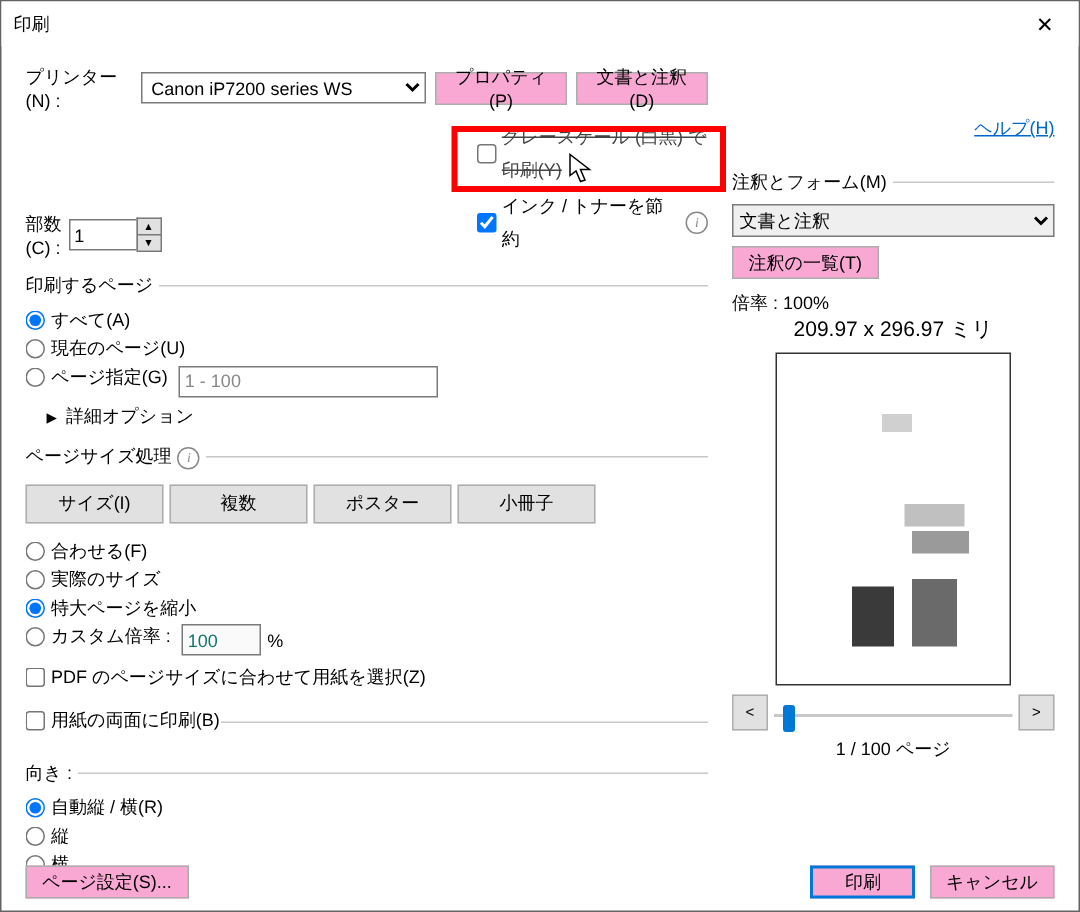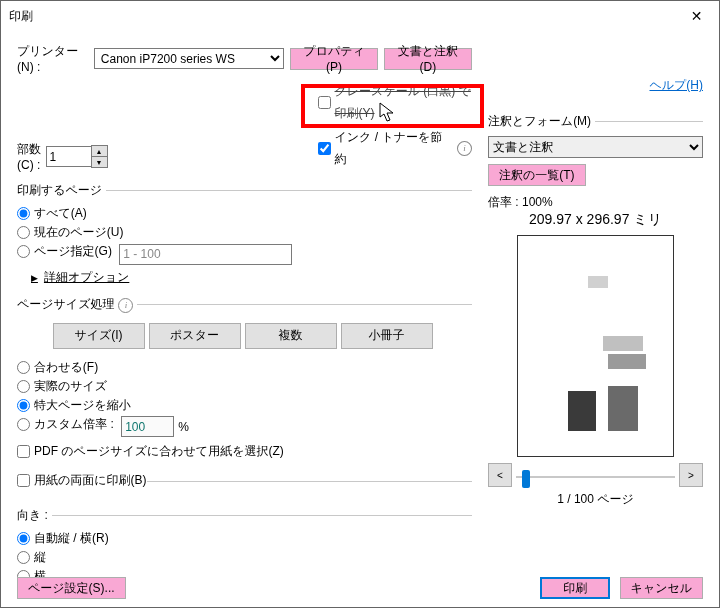--- a/index.html
+++ b/index.html
@@ -85,30 +85,30 @@
   input[type=checkbox], input[type=radio]{ margin:0 4px 0 0; vertical-align:middle;}
   label.chk, label.rad { display:inline-flex; align-items:center; margin-bottom:2px;}
   fieldset.groupless {
     border:none; border-top:1px solid #c8c8c8;
     margin:10px 0 4px 0; padding:6px 0 0 0;
   }
   fieldset.groupless > legend{
     padding:0 4px 0 0; font-size:12px;
   }
   .range { width:165px; color:#888;}
-  .adv { margin-left:14px; margin-top:4px; cursor:pointer;text-decoration:underline;}
+  .adv { margin-left:14px; margin-top:4px; cursor:pointer;}
   .adv::before{ content:"▶"; font-size:9px; margin-right:6px;}
   .tab-btn {
     height:26px; min-width:92px;
     background:#e1e1e1; border:1px solid #adadad;
     font-family:inherit; font-size:12px;
     display:inline-flex; align-items:center; justify-content:center;
     margin-right:4px; cursor:pointer;
   }
-  .tabs { display:flex; margin-top:4px;justify-content:center;}
+  .tabs { display:flex; margin-top:4px;}
   .info-icon {
     display:inline-block; width:13px;height:13px;border:1px solid #888;border-radius:50%;
     font-size:9px; line-height:13px; text-align:center; color:#888; margin-left:4px;
     font-style: italic; font-family: Georgia, serif;
   }
   .left-col { width:455px; float:left;}
   .right-col { width:215px; float:right;}
   .preview-box{
     width:155px; height:220px; border:1px solid #333; background:#fff;
     margin:6px auto 4px; position:relative;
@@ -215,22 +215,22 @@
             <span>ページ指定(G)</span>
           </label>
         <input type="text" class="range" style="margin-left: 4px;" value="1 - 100">
         <div class="adv">詳細オプション</div>
       </fieldset>
 
       <fieldset class="groupless">
         <legend><span>ページサイズ処理</span><span class="info-icon">i</span></legend>
         <div class="tabs">
           <button class="tab-btn">サイズ(I)</button>
+          <button class="tab-btn">複数</button>
           <button class="tab-btn">ポスター</button>
-          <button class="tab-btn">複数</button>
           <button class="tab-btn">小冊子</button>
         </div>
         <div style="height:10px;"></div>
         <label class="rad">
             <input type="radio" name="sz" style="">
             <span>合わせる(F)</span>
           </label><br>
         <label class="rad">
             <input type="radio" name="sz" style="">
             <span>実際のサイズ</span>

